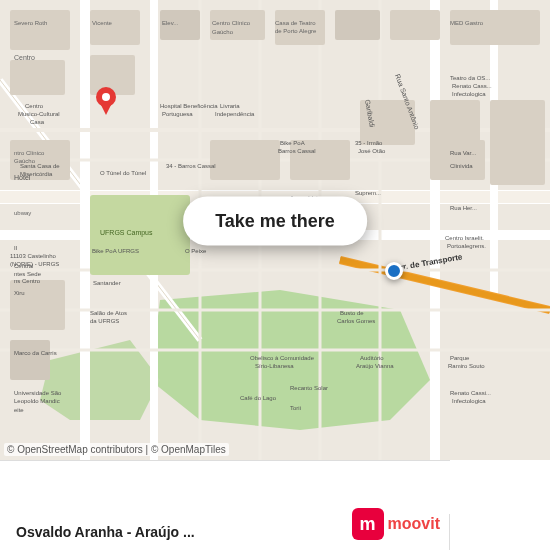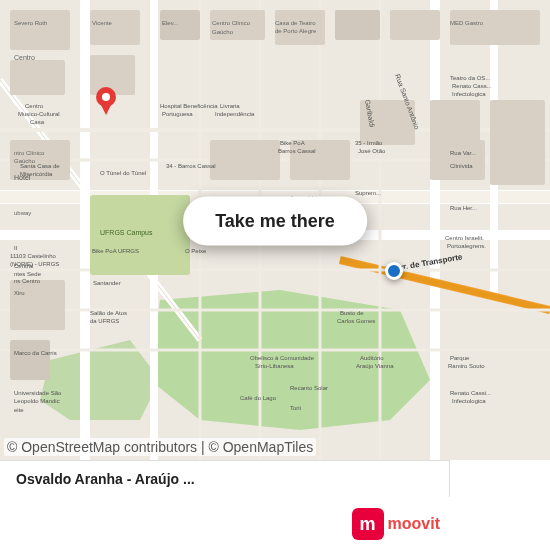--- a/index.html
+++ b/index.html
@@ -40,21 +40,21 @@
       cursor: pointer;
       white-space: nowrap;
       z-index: 10;
     }
 
     #bottom-bar {
       width: 450px;
       height: 90px;
       background-color: #ffffff;
       display: flex;
-      align-items: flex-start;
+      align-items: flex-end;
       border-top: 1px solid #ddd;
       position: relative;
     }
 
     .bottom-item {
       flex: 1;
       display: flex;
       flex-direction: column;
       align-items: flex-start;
       justify-content: center;
@@ -101,21 +101,21 @@
     .moovit-text {
       font-size: 16px;
       font-weight: 700;
       color: #ef4444;
     }
 
     #attribution {
       position: absolute;
       bottom: 4px;
       left: 4px;
-      font-size: 14px;
+      font-size: 10px;
       color: #555;
       background: rgba(255,255,255,0.75);
       padding: 1px 3px;
       border-radius: 2px;
       z-index: 5;
       text-align: center;
     }
 
     .blue-dot {
       position: absolute;

